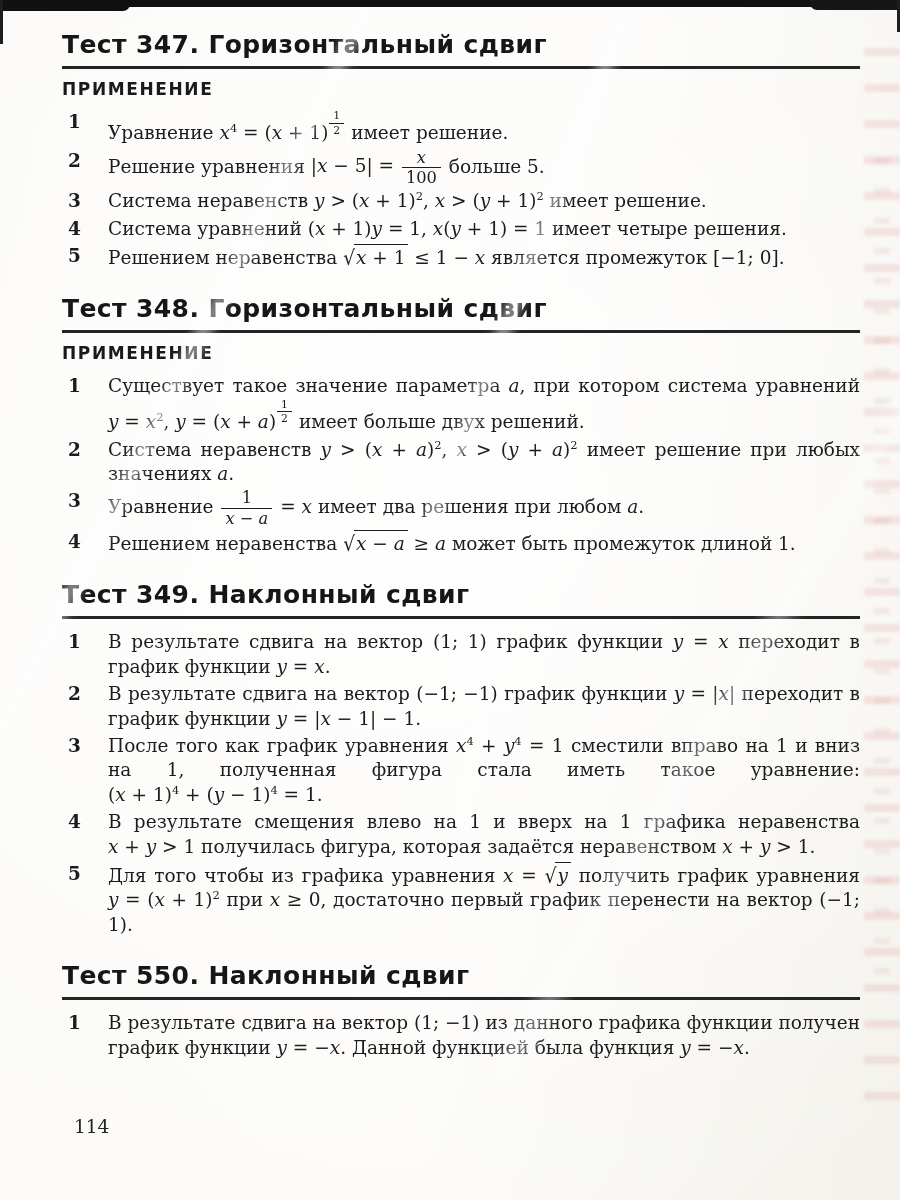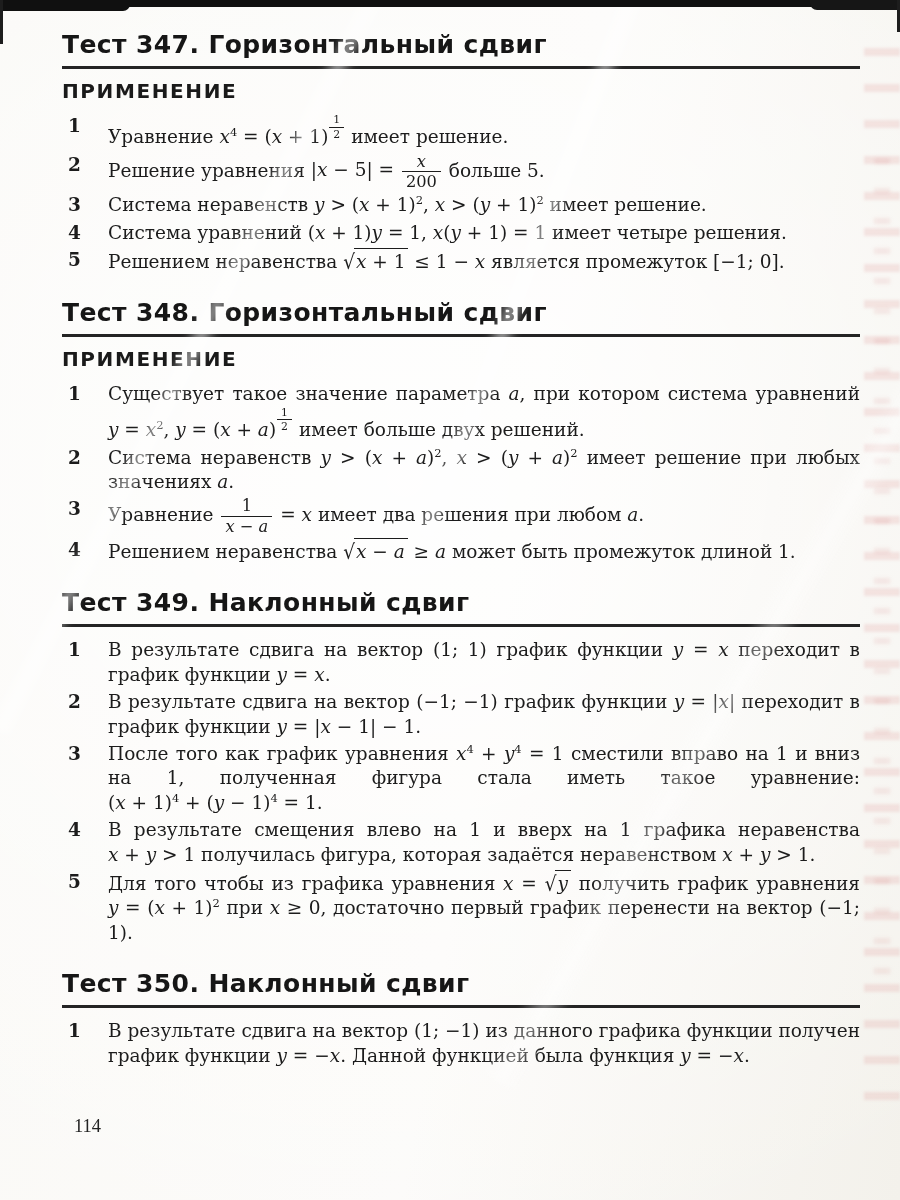--- a/index.html
+++ b/index.html
@@ -39,60 +39,60 @@
 
   .test-section{margin-top:24px;}
   .test-section:first-child{margin-top:0;}
   .test-title{
     font-family:"DejaVu Sans","Liberation Sans",sans-serif;
     font-weight:bold;font-size:25px;letter-spacing:.4px;color:#161616;
     padding-bottom:7px;border-bottom:3px solid #242424;
   }
   .subtitle{
     font-family:"DejaVu Sans","Liberation Sans",sans-serif;
-    font-weight:bold;font-size:20px;letter-spacing:1.6px;color:#1a1a1a;margin-top:10px;
+    font-weight:bold;font-size:17px;letter-spacing:1.6px;color:#1a1a1a;margin-top:10px;
   }
   .items{margin-top:11px;}
   .item{display:flex;margin-bottom:3px;}
   .num{flex:0 0 46px;font-weight:bold;font-size:18.5px;padding-top:1px;padding-left:6px;}
   .txt{flex:1;font-size:18.5px;line-height:1.32;text-align:justify;}
 
   .math{white-space:nowrap;}
   .math i{font-style:italic;}
   sup{font-size:.62em;vertical-align:.6em;line-height:0;}
   sup .frac{font-size:.95em;vertical-align:-.1em;margin:0 1px;}
   .frac{display:inline-block;vertical-align:middle;text-align:center;line-height:1.06;font-size:.88em;margin:0 2px;}
   .frac .fnum{display:block;border-bottom:1.4px solid currentColor;padding:0 4px 1px;}
   .frac .fden{display:block;padding:1px 4px 0;}
   .sqrt{white-space:nowrap;}
   .sqrt .rad{display:inline-block;transform:scaleY(1.1);margin-right:-1px;}
   .sqrt .vinc{display:inline-block;border-top:1.5px solid currentColor;padding:1px 3px 0 2px;}
 
-  .pagenum{position:absolute;z-index:2;left:74px;top:1116px;font-size:18.5px;color:#222;font-family:Liberation Serif, serif;}
+  .pagenum{position:absolute;z-index:2;left:74px;top:1116px;font-size:18.5px;color:#222;}
 </style>
 </head>
 <body>
 
 <div class="scan">
   <div class="edge-top"></div>
   <div class="edge-left"></div>
   <div class="edge-right"></div>
 
   <main class="page" id="sections">
       <section class="test-section">
         <h2 class="test-title">Тест 347. Горизонтальный сдвиг</h2>
         <div class="subtitle">ПРИМЕНЕНИЕ</div>
         <div class="items">
           <div class="item">
             <span class="num">1</span>
             <span class="txt">Уравнение <span class="math"><i>x</i><sup>4</sup> = (<i>x</i> + 1)<sup><span class="frac"><span class="fnum">1</span><span class="fden">2</span></span></sup></span> имеет решение.</span>
           </div>
           <div class="item">
             <span class="num">2</span>
-            <span class="txt">Решение уравнения <span class="math">|<i>x</i> − 5| = <span class="frac"><span class="fnum"><i>x</i></span><span class="fden">200</span></span></span> больше 5.</span>
+            <span class="txt">Решение уравнения <span class="math">|<i>x</i> − 5| = <span class="frac"><span class="fnum"><i>x</i></span><span class="fden">100</span></span></span> больше 5.</span>
           </div>
           <div class="item">
             <span class="num">3</span>
             <span class="txt">Система неравенств <span class="math"><i>y</i> &gt; (<i>x</i> + 1)<sup>2</sup></span>, <span class="math"><i>x</i> &gt; (<i>y</i> + 1)<sup>2</sup></span> имеет решение.</span>
           </div>
           <div class="item">
             <span class="num">4</span>
             <span class="txt">Система уравнений <span class="math">(<i>x</i> + 1)<i>y</i> = 1</span>, <span class="math"><i>x</i>(<i>y</i> + 1) = 1</span> имеет четыре решения.</span>
           </div>
           <div class="item">
@@ -142,21 +142,21 @@
             <span class="num">4</span>
             <span class="txt">В результате смещения влево на 1 и вверх на 1 графика неравенства <span class="math"><i>x</i> + <i>y</i> &gt; 1</span> получилась фигура, которая задаётся неравенством <span class="math"><i>x</i> + <i>y</i> &gt; 1</span>.</span>
           </div>
           <div class="item">
             <span class="num">5</span>
             <span class="txt">Для того чтобы из графика уравнения <span class="math"><i>x</i> = <span class="sqrt"><span class="rad">√</span><span class="vinc"><i>y</i></span></span></span> получить график уравнения <span class="math"><i>y</i> = (<i>x</i> + 1)<sup>2</sup></span> при <span class="math"><i>x</i> ≥ 0</span>, достаточно первый график перенести на вектор (−1; 1).</span>
           </div>
         </div>
       </section>
       <section class="test-section">
-        <h2 class="test-title">Тест 350. Наклонный сдвиг</h2>
+        <h2 class="test-title">Тест 550. Наклонный сдвиг</h2>
         <div class="items">
           <div class="item">
             <span class="num">1</span>
             <span class="txt">В результате сдвига на вектор (1; −1) из данного графика функции получен график функции <span class="math"><i>y</i> = −<i>x</i></span>. Данной функцией была функция <span class="math"><i>y</i> = −<i>x</i></span>.</span>
           </div>
         </div>
       </section>
     </main>
 
   <div class="pagenum">114</div>

